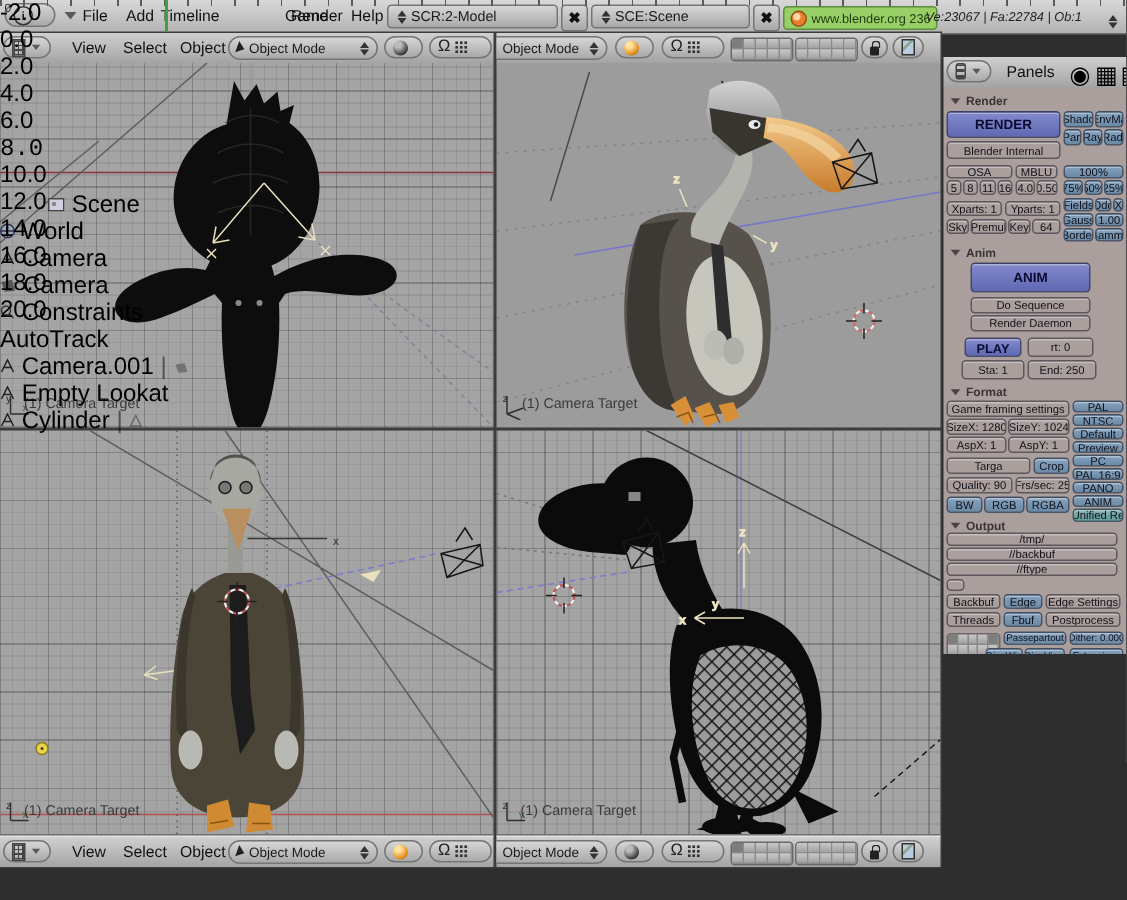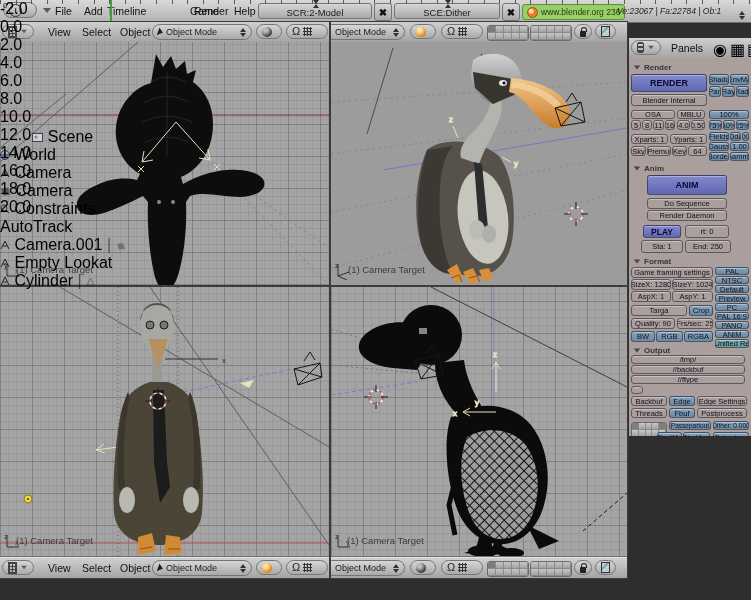--- a/index.html
+++ b/index.html
@@ -6,21 +6,21 @@
   #root{position:relative;width:751px;height:600px;background:#2e2e2e;overflow:hidden;
         font-family:"Liberation Sans",sans-serif;-webkit-font-smoothing:none;}
   .abs{position:absolute;}
   
   #topbar{left:0;top:0;width:751px;height:22px;
     background:linear-gradient(#d8d8d8,#b2b2b2);border-bottom:1px solid #6e6e6e;}
   .menu-label{font-size:10.5px;color:#111;line-height:16px;cursor:default;}
   .pill{display:flex;align-items:center;gap:3px;border:1px solid #757575;border-radius:8px;
     background:linear-gradient(#d6d6d6,#a9a9a9);padding:0 5px;box-sizing:border-box;
     font-size:9px;color:#1a1a1a;}
-  .sq{border-radius:3px;flex-direction:column;}
+  .sq{border-radius:3px;}
   .xbtn{display:flex;align-items:center;justify-content:center;border:1px solid #757575;
     border-radius:3px;background:linear-gradient(#d6d6d6,#a9a9a9);font-size:10px;font-weight:bold;color:#111;}
   .stp{display:inline-block;width:7px;height:9px;position:relative;}
   .stp::before{content:"";position:absolute;left:1px;top:0;border-left:3px solid transparent;
     border-right:3px solid transparent;border-bottom:4px solid #333;}
   .stp::after{content:"";position:absolute;left:1px;bottom:0;border-left:3px solid transparent;
     border-right:3px solid transparent;border-top:4px solid #333;}
   .tri-d{display:inline-block;width:0;height:0;border-left:4px solid transparent;
     border-right:4px solid transparent;border-top:5px solid #5a5a5a;}
   .badge{display:flex;align-items:center;gap:3px;border:1px solid #5d8f3c;border-radius:3px;
@@ -123,21 +123,21 @@
     <span class="abs menu-label" style="left:234px;top:3px;">Help</span>
 
     <span class="pill sq abs" style="left:258px;top:3px;width:114px;height:16px;">
       <span class="stp"></span>
       <span style="font-size:9.5px;">SCR:2-Model</span>
     </span>
     <span class="xbtn abs" style="left:374px;top:3px;width:16px;height:16px;">✖</span>
 
     <span class="pill sq abs" style="left:394px;top:3px;width:106px;height:16px;">
       <span class="stp"></span>
-      <span style="font-size:9.5px;">SCE:Dither</span>
+      <span style="font-size:9.5px;">SCE:Scene</span>
     </span>
     <span class="xbtn abs" style="left:502px;top:3px;width:16px;height:16px;">✖</span>
 
     <span class="badge abs" style="left:522px;top:4px;height:14px;">
       <span class="blend-dot"></span>
       <span>www.blender.org 236</span>
     </span>
 
     <span class="abs stats" style="left:617px;top:6px;">Ve:23067 | Fa:22784 | Ob:1</span>
     <span class="abs stp" style="left:738px;top:6px;"></span>
@@ -695,21 +695,21 @@
   </div>
 
   <div id="timeline" class="abs">
     <div class="abs" style="left:0;top:0;width:751px;height:4px;background-image:repeating-linear-gradient(90deg,#5a5a5a 0 1px,transparent 1px 15.6px);"></div>
     <span class="abs" style="left:3px;top:1px;font-size:8px;color:#222;">0</span>
     <div class="tick-maj" style="left:40px;"></div><span class="tlabel" style="left:40px;">-2.0</span>
     <div class="tick-maj" style="left:102px;"></div><span class="tlabel" style="left:102px;">0.0</span>
     <div class="tick-maj" style="left:165px;"></div><span class="tlabel" style="left:165px;">2.0</span>
     <div class="tick-maj" style="left:227px;"></div><span class="tlabel" style="left:227px;">4.0</span>
     <div class="tick-maj" style="left:290px;"></div><span class="tlabel" style="left:290px;">6.0</span>
-    <div class="tick-maj" style="left:352px;"></div><span class="tlabel" style="left:352px;">8.0</span>
+    <div class="tick-maj" style="left:352px;"></div><span class="tlabel" style="left:352px;font-family:Liberation Mono, monospace;">8.0</span>
     <div class="tick-maj" style="left:415px;"></div><span class="tlabel" style="left:415px;">10.0</span>
     <div class="tick-maj" style="left:477px;"></div><span class="tlabel" style="left:477px;">12.0</span>
     <div class="tick-maj" style="left:540px;"></div><span class="tlabel" style="left:540px;">14.0</span>
     <div class="tick-maj" style="left:602px;"></div><span class="tlabel" style="left:602px;">16.0</span>
     <div class="tick-maj" style="left:665px;"></div><span class="tlabel" style="left:665px;">18.0</span>
     <div class="tick-maj" style="left:727px;"></div><span class="tlabel" style="left:727px;">20.0</span>
     <div class="abs" style="left:110px;top:0;width:2px;height:21px;background:#3f9f3f;"></div>
   </div>
 
 </div>

